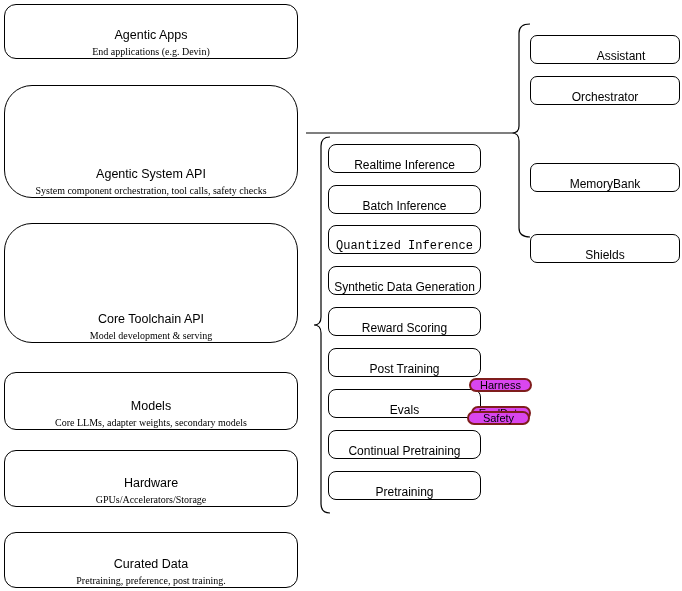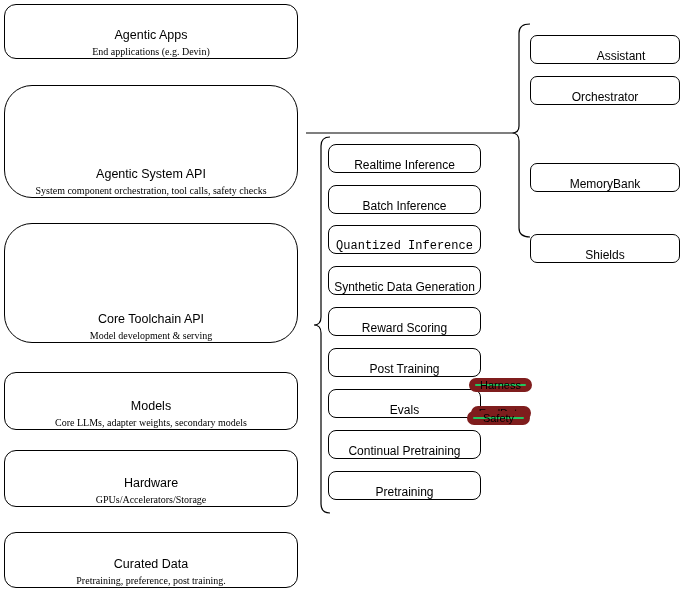--- a/index.html
+++ b/index.html
@@ -68,23 +68,23 @@
     width: 150px;
     height: 29px;
     border-radius: 7px;
     font-size: 12px;
     white-space: nowrap;
   }
   .pill {
     position: absolute;
     box-sizing: border-box;
     height: 14px;
-    border: 6px solid #7f1d1d;
+    border: 2px solid #7f1d1d;
     border-radius: 7px;
-    background: #22c55e;
+    background: #d946ef;
     display: flex;
     align-items: center;
     justify-content: center;
     font-size: 11px;
     line-height: 12px;
     color: #000000;
     white-space: nowrap;
     z-index: 5;
   }
 </style>

